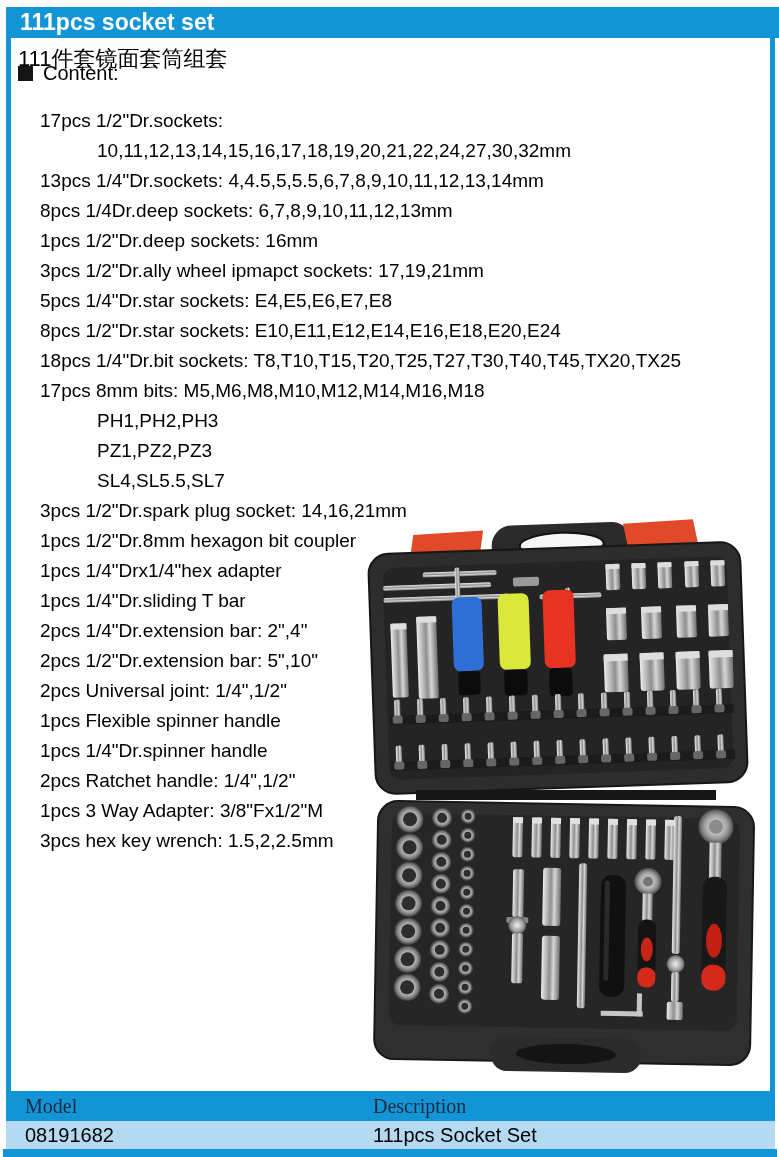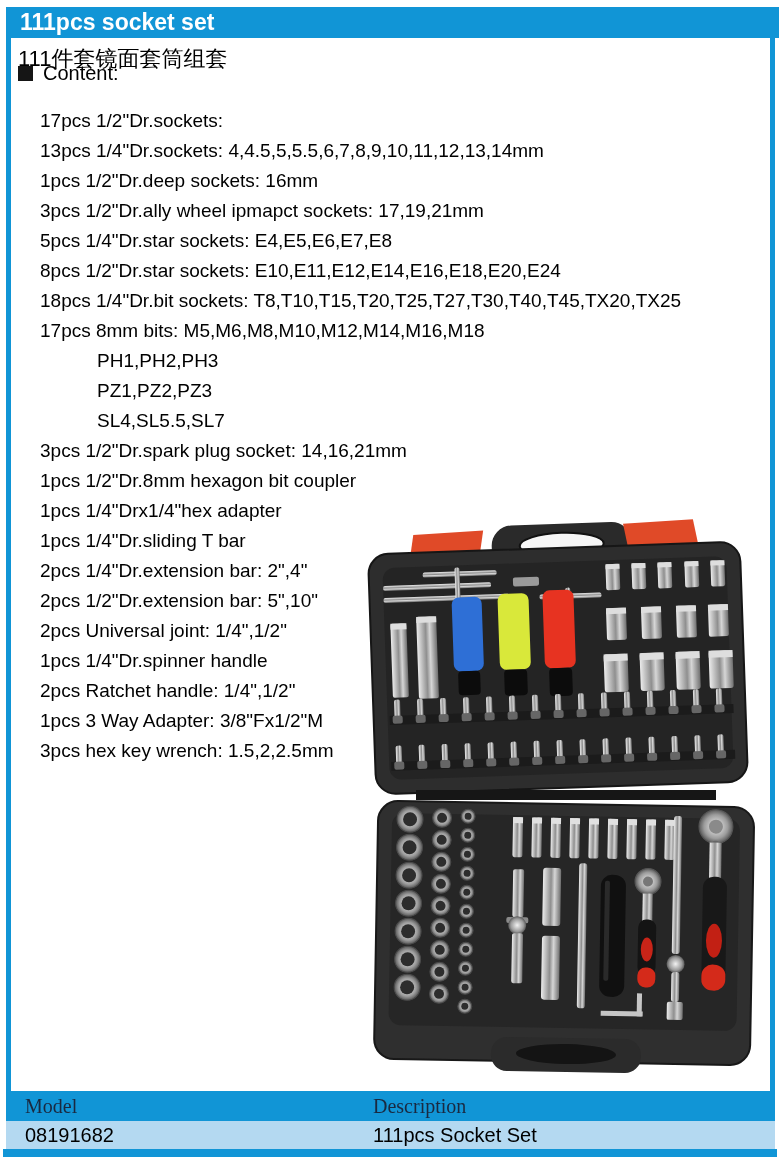--- a/index.html
+++ b/index.html
@@ -40,37 +40,40 @@
 
   <div class="subtitle">111件套镜面套筒组套</div>
 
   <div class="content-label-row">
     <span class="bullet"></span>
     <span>Content:</span>
   </div>
 
   <div class="content-list">
       <div class="line">17pcs 1/2"Dr.sockets:</div>
+      <div class="line indent">10,11,12,13,14,15,16,17,18,19,20,21,22,24,27,30,32mm</div>
       <div class="line">13pcs 1/4"Dr.sockets: 4,4.5,5,5.5,6,7,8,9,10,11,12,13,14mm</div>
+      <div class="line">8pcs 1/4Dr.deep sockets: 6,7,8,9,10,11,12,13mm</div>
       <div class="line">1pcs 1/2"Dr.deep sockets: 16mm</div>
       <div class="line">3pcs 1/2"Dr.ally wheel ipmapct sockets: 17,19,21mm</div>
       <div class="line">5pcs 1/4"Dr.star sockets: E4,E5,E6,E7,E8</div>
       <div class="line">8pcs 1/2"Dr.star sockets: E10,E11,E12,E14,E16,E18,E20,E24</div>
       <div class="line">18pcs 1/4"Dr.bit sockets: T8,T10,T15,T20,T25,T27,T30,T40,T45,TX20,TX25</div>
       <div class="line">17pcs 8mm bits: M5,M6,M8,M10,M12,M14,M16,M18</div>
       <div class="line indent">PH1,PH2,PH3</div>
       <div class="line indent">PZ1,PZ2,PZ3</div>
       <div class="line indent">SL4,SL5.5,SL7</div>
       <div class="line">3pcs 1/2"Dr.spark plug socket: 14,16,21mm</div>
       <div class="line">1pcs 1/2"Dr.8mm hexagon bit coupler</div>
       <div class="line">1pcs 1/4"Drx1/4"hex adapter</div>
       <div class="line">1pcs 1/4"Dr.sliding T bar</div>
       <div class="line">2pcs 1/4"Dr.extension bar: 2",4"</div>
       <div class="line">2pcs 1/2"Dr.extension bar: 5",10"</div>
       <div class="line">2pcs Universal joint: 1/4",1/2"</div>
+      <div class="line">1pcs Flexible spinner handle</div>
       <div class="line">1pcs 1/4"Dr.spinner handle</div>
       <div class="line">2pcs Ratchet handle: 1/4",1/2"</div>
       <div class="line">1pcs 3 Way Adapter: 3/8"Fx1/2"M</div>
       <div class="line">3pcs hex key wrench: 1.5,2,2.5mm</div>
     </div>
 
   <svg class="photo" viewBox="0 0 400 558" role="img" aria-label="Open blow-molded black case of the 111pcs socket set showing chrome sockets, colored spark plug sockets, bit rows, extension bars and two ratchet handles with red grips">
     <defs>
       <linearGradient id="chv" x1="0" y1="0" x2="1" y2="0">
         <stop offset="0" stop-color="#ececec"></stop>

